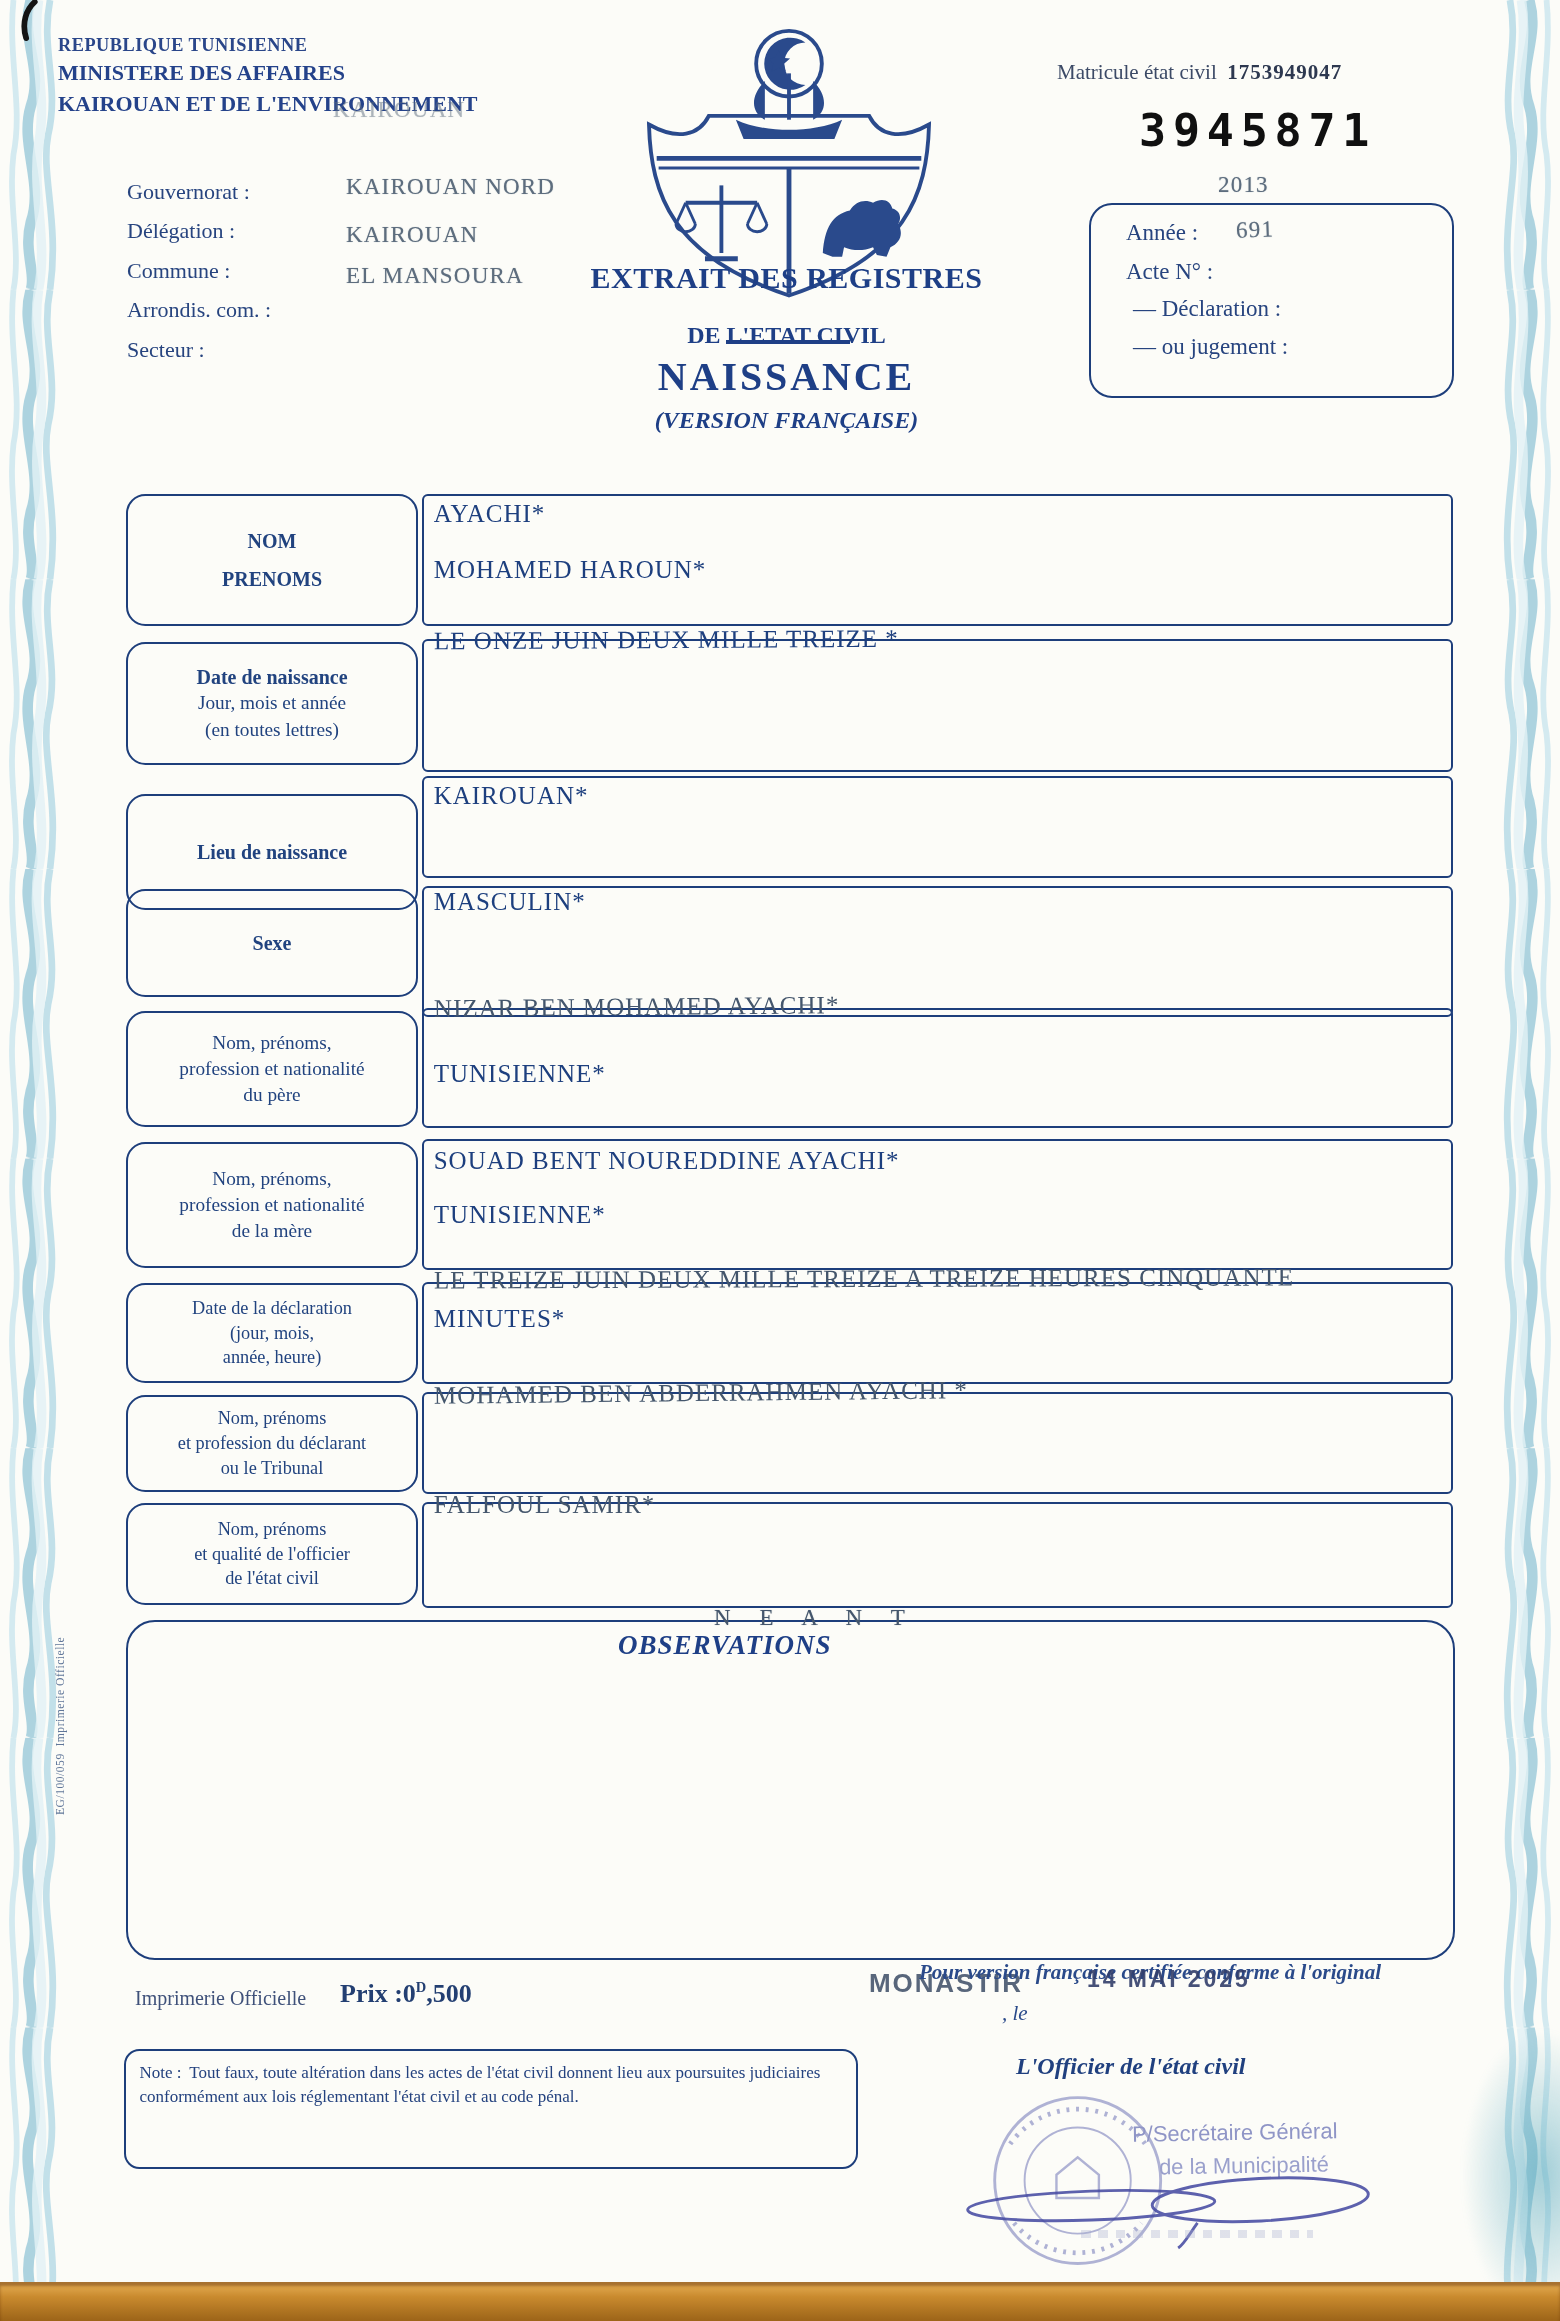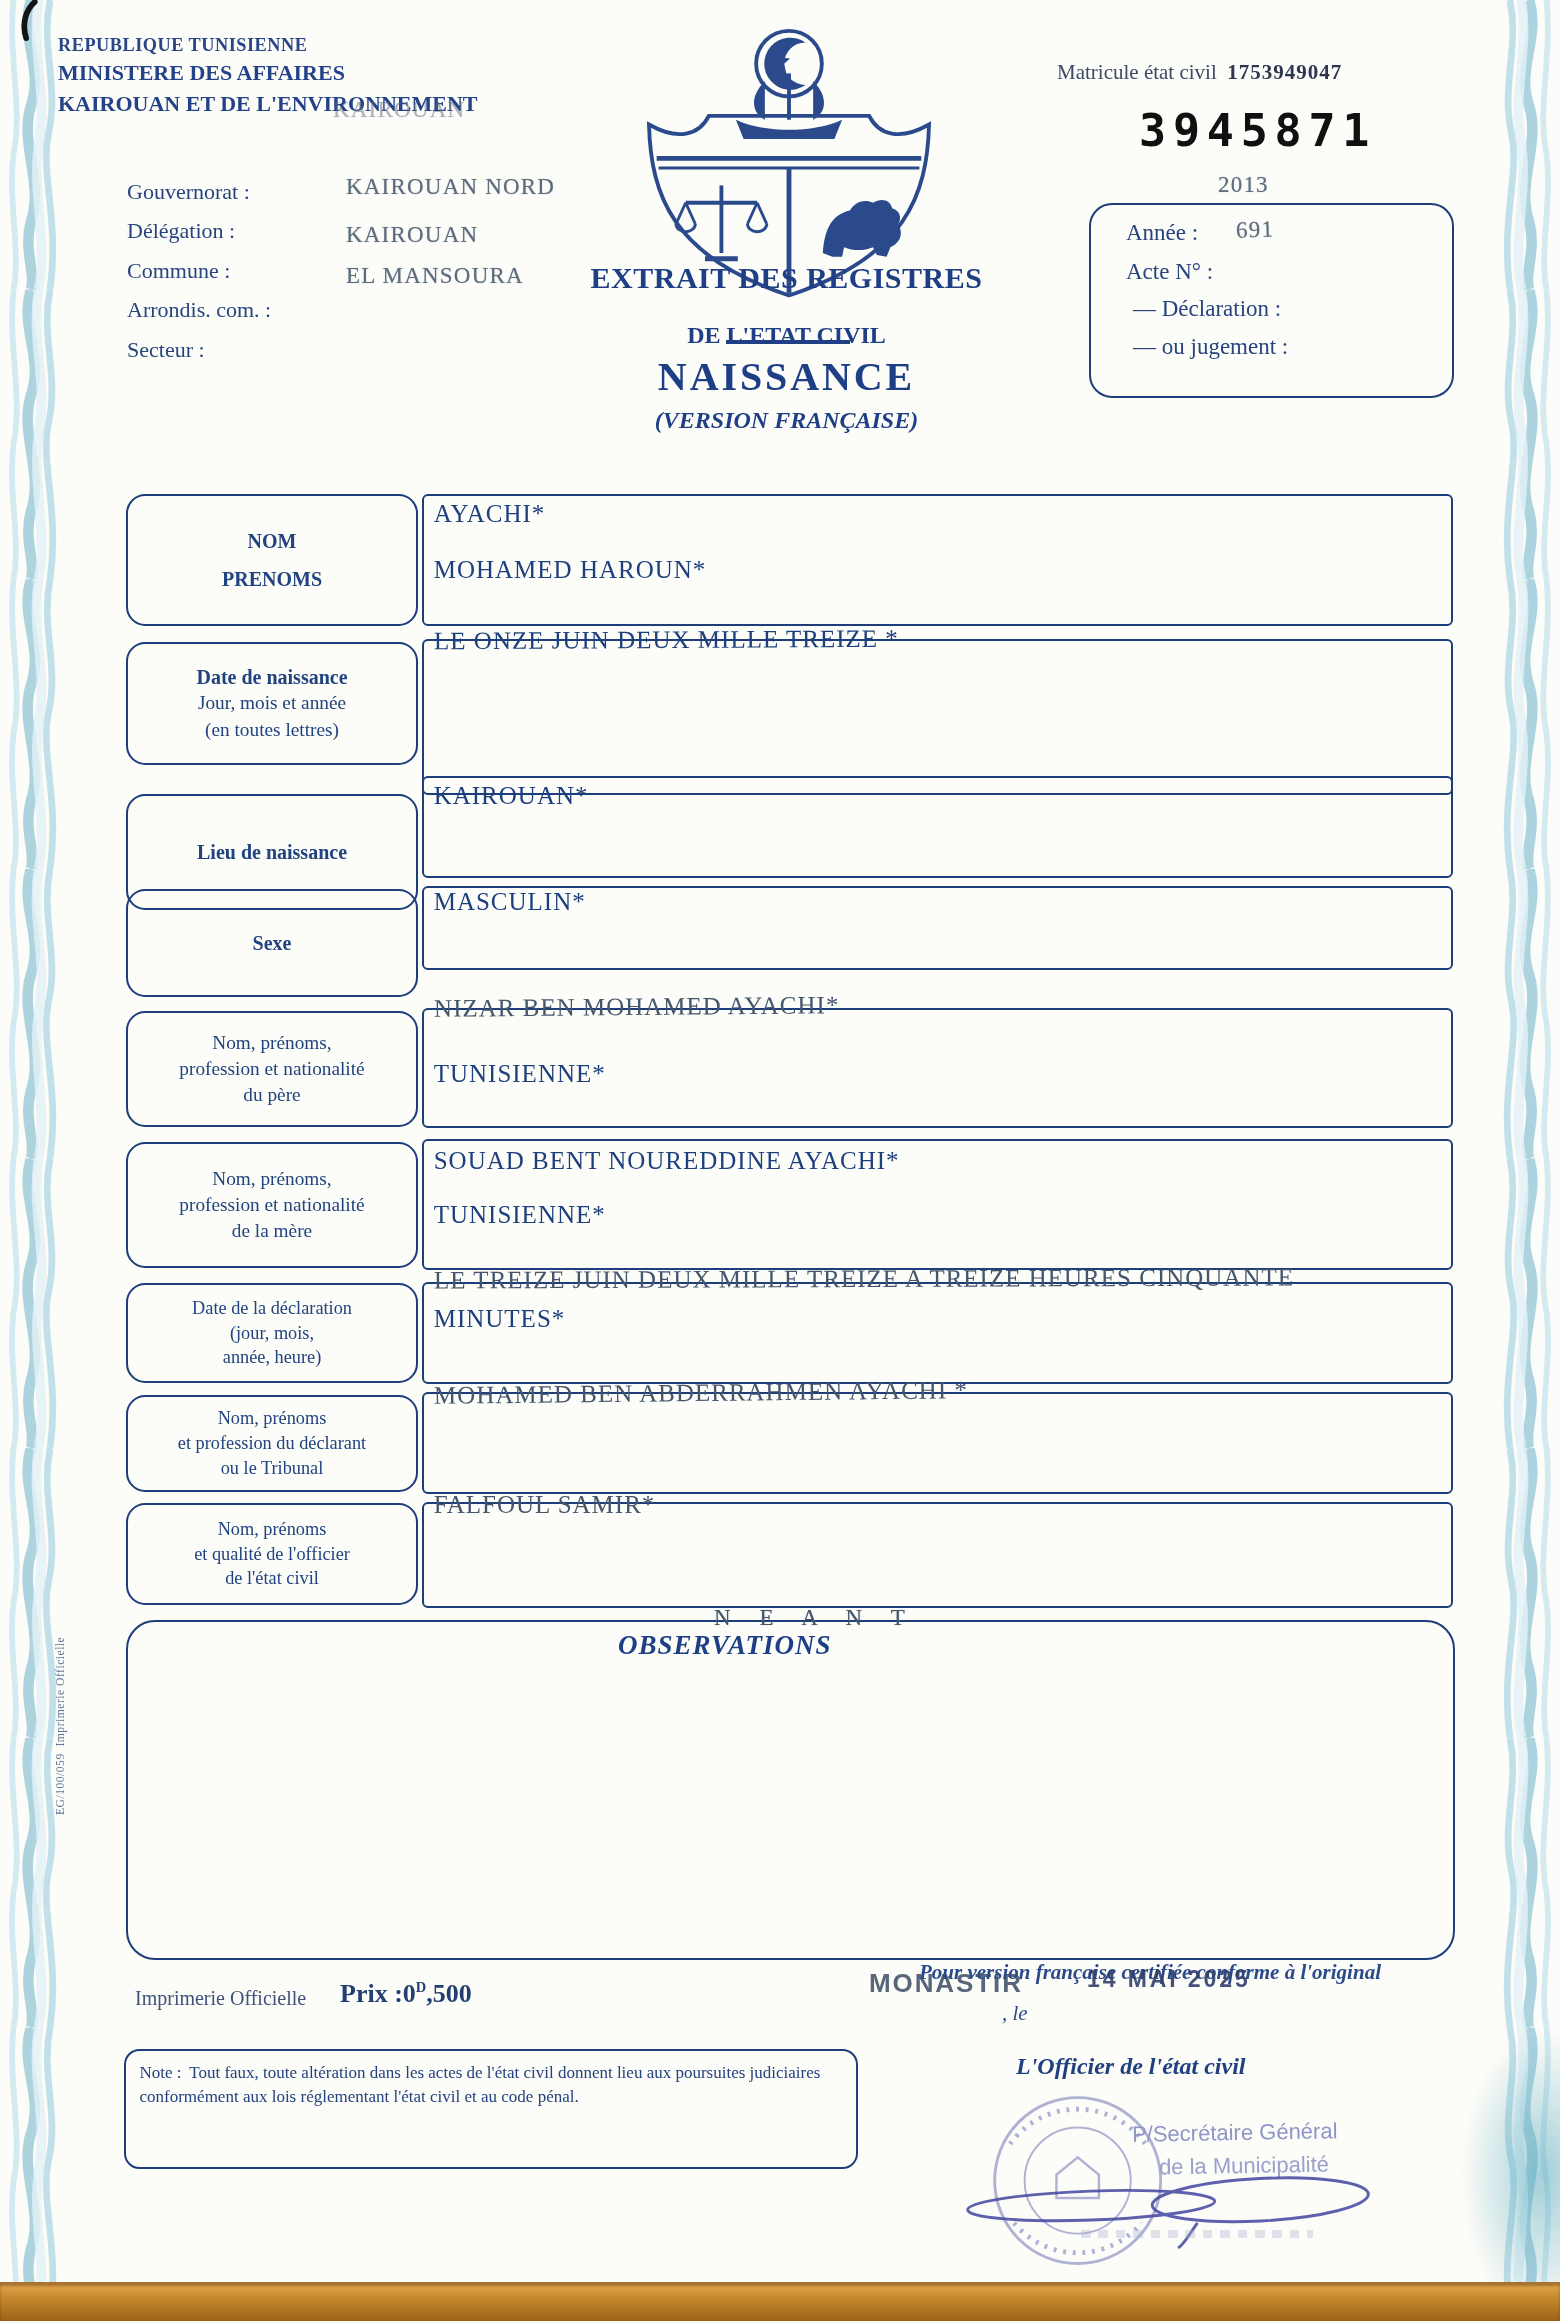--- a/index.html
+++ b/index.html
@@ -49,23 +49,23 @@
   .lblbox{position:absolute;left:126px;width:292px;border:2.9px solid #1d3e7b;border-radius:19.3px;
           box-sizing:border-box;display:flex;flex-direction:column;justify-content:center;
           align-items:center;text-align:center;color:#21437f;}
   .valbox{position:absolute;left:422px;width:1031px;border:2.9px solid #1d3e7b;border-radius:5.8px;
           box-sizing:border-box;}
   .lbl-main{font-weight:700;font-size:20px;white-space:pre-line;line-height:1.9;}
   .lbl-sub{font-weight:400;font-size:19.3px;white-space:pre-line;line-height:1.35;}
   .tv{position:absolute;left:9.7px;font-size:25px;letter-spacing:1px;}
   .tv.dark{color:#44566c;}
   .r1L{top:494px;height:132px}.r1V{top:494px;height:132px}
-  .r2L{top:642px;height:123px}.r2V{top:639px;height:156px}
+  .r2L{top:642px;height:123px}.r2V{top:639px;height:133px}
   .r3L{top:794px;height:116px}.r3V{top:776px;height:102px}
-  .r4L{top:889px;height:108px}.r4V{top:886px;height:84px}
+  .r4L{top:889px;height:108px}.r4V{top:886px;height:131px}
   .r5L{top:1011px;height:116px}.r5V{top:1008px;height:120px}
   .r6L{top:1142px;height:126px}.r6V{top:1139px;height:131px}
   .r7L{top:1283px;height:100px}.r7V{top:1282px;height:102px}
   .r8L{top:1395px;height:97px}.r8V{top:1392px;height:102px}
   .r9L{top:1503px;height:102px}.r9V{top:1502px;height:106px}
   
   .obsbox{position:absolute;left:126px;top:1620px;width:1329px;height:340px;
           border:2.9px solid #1d3e7b;border-radius:29px;box-sizing:border-box;}
   .neant{position:absolute;left:714px;top:1605px;font-size:23px;letter-spacing:11.6px;color:#44566c;}
   .obs-head{position:absolute;left:618px;top:1630px;font-size:27px;font-weight:700;

